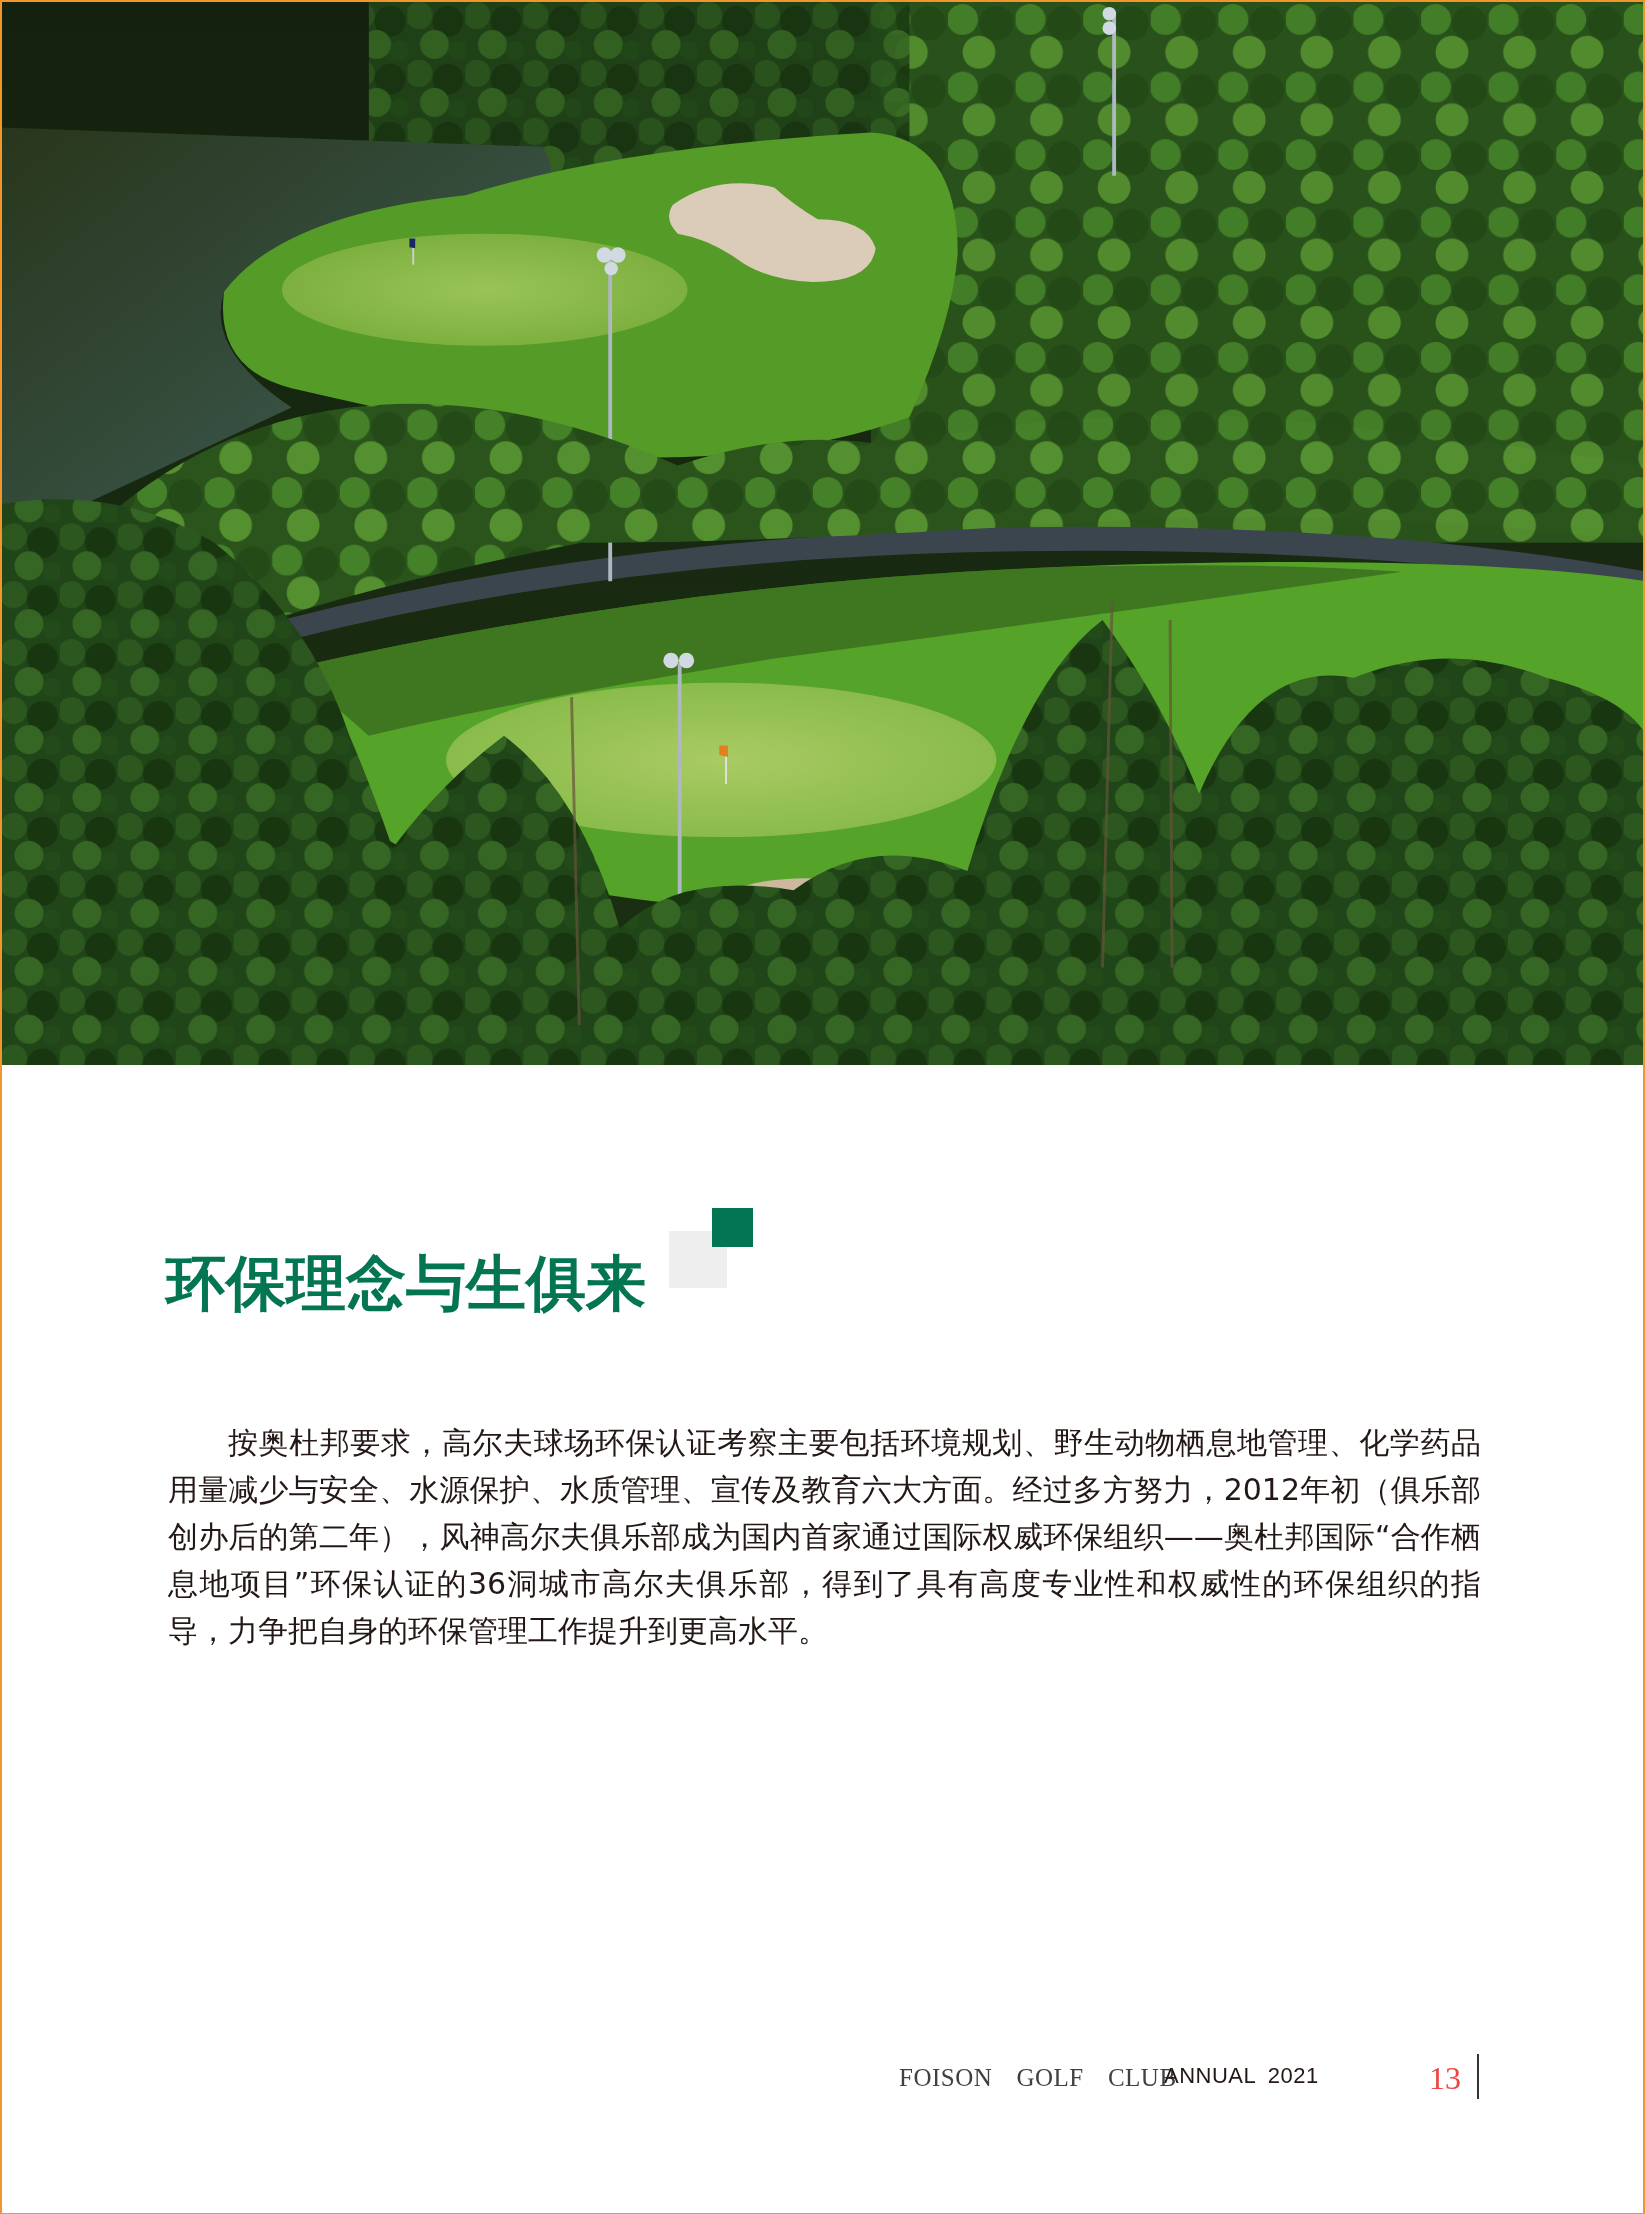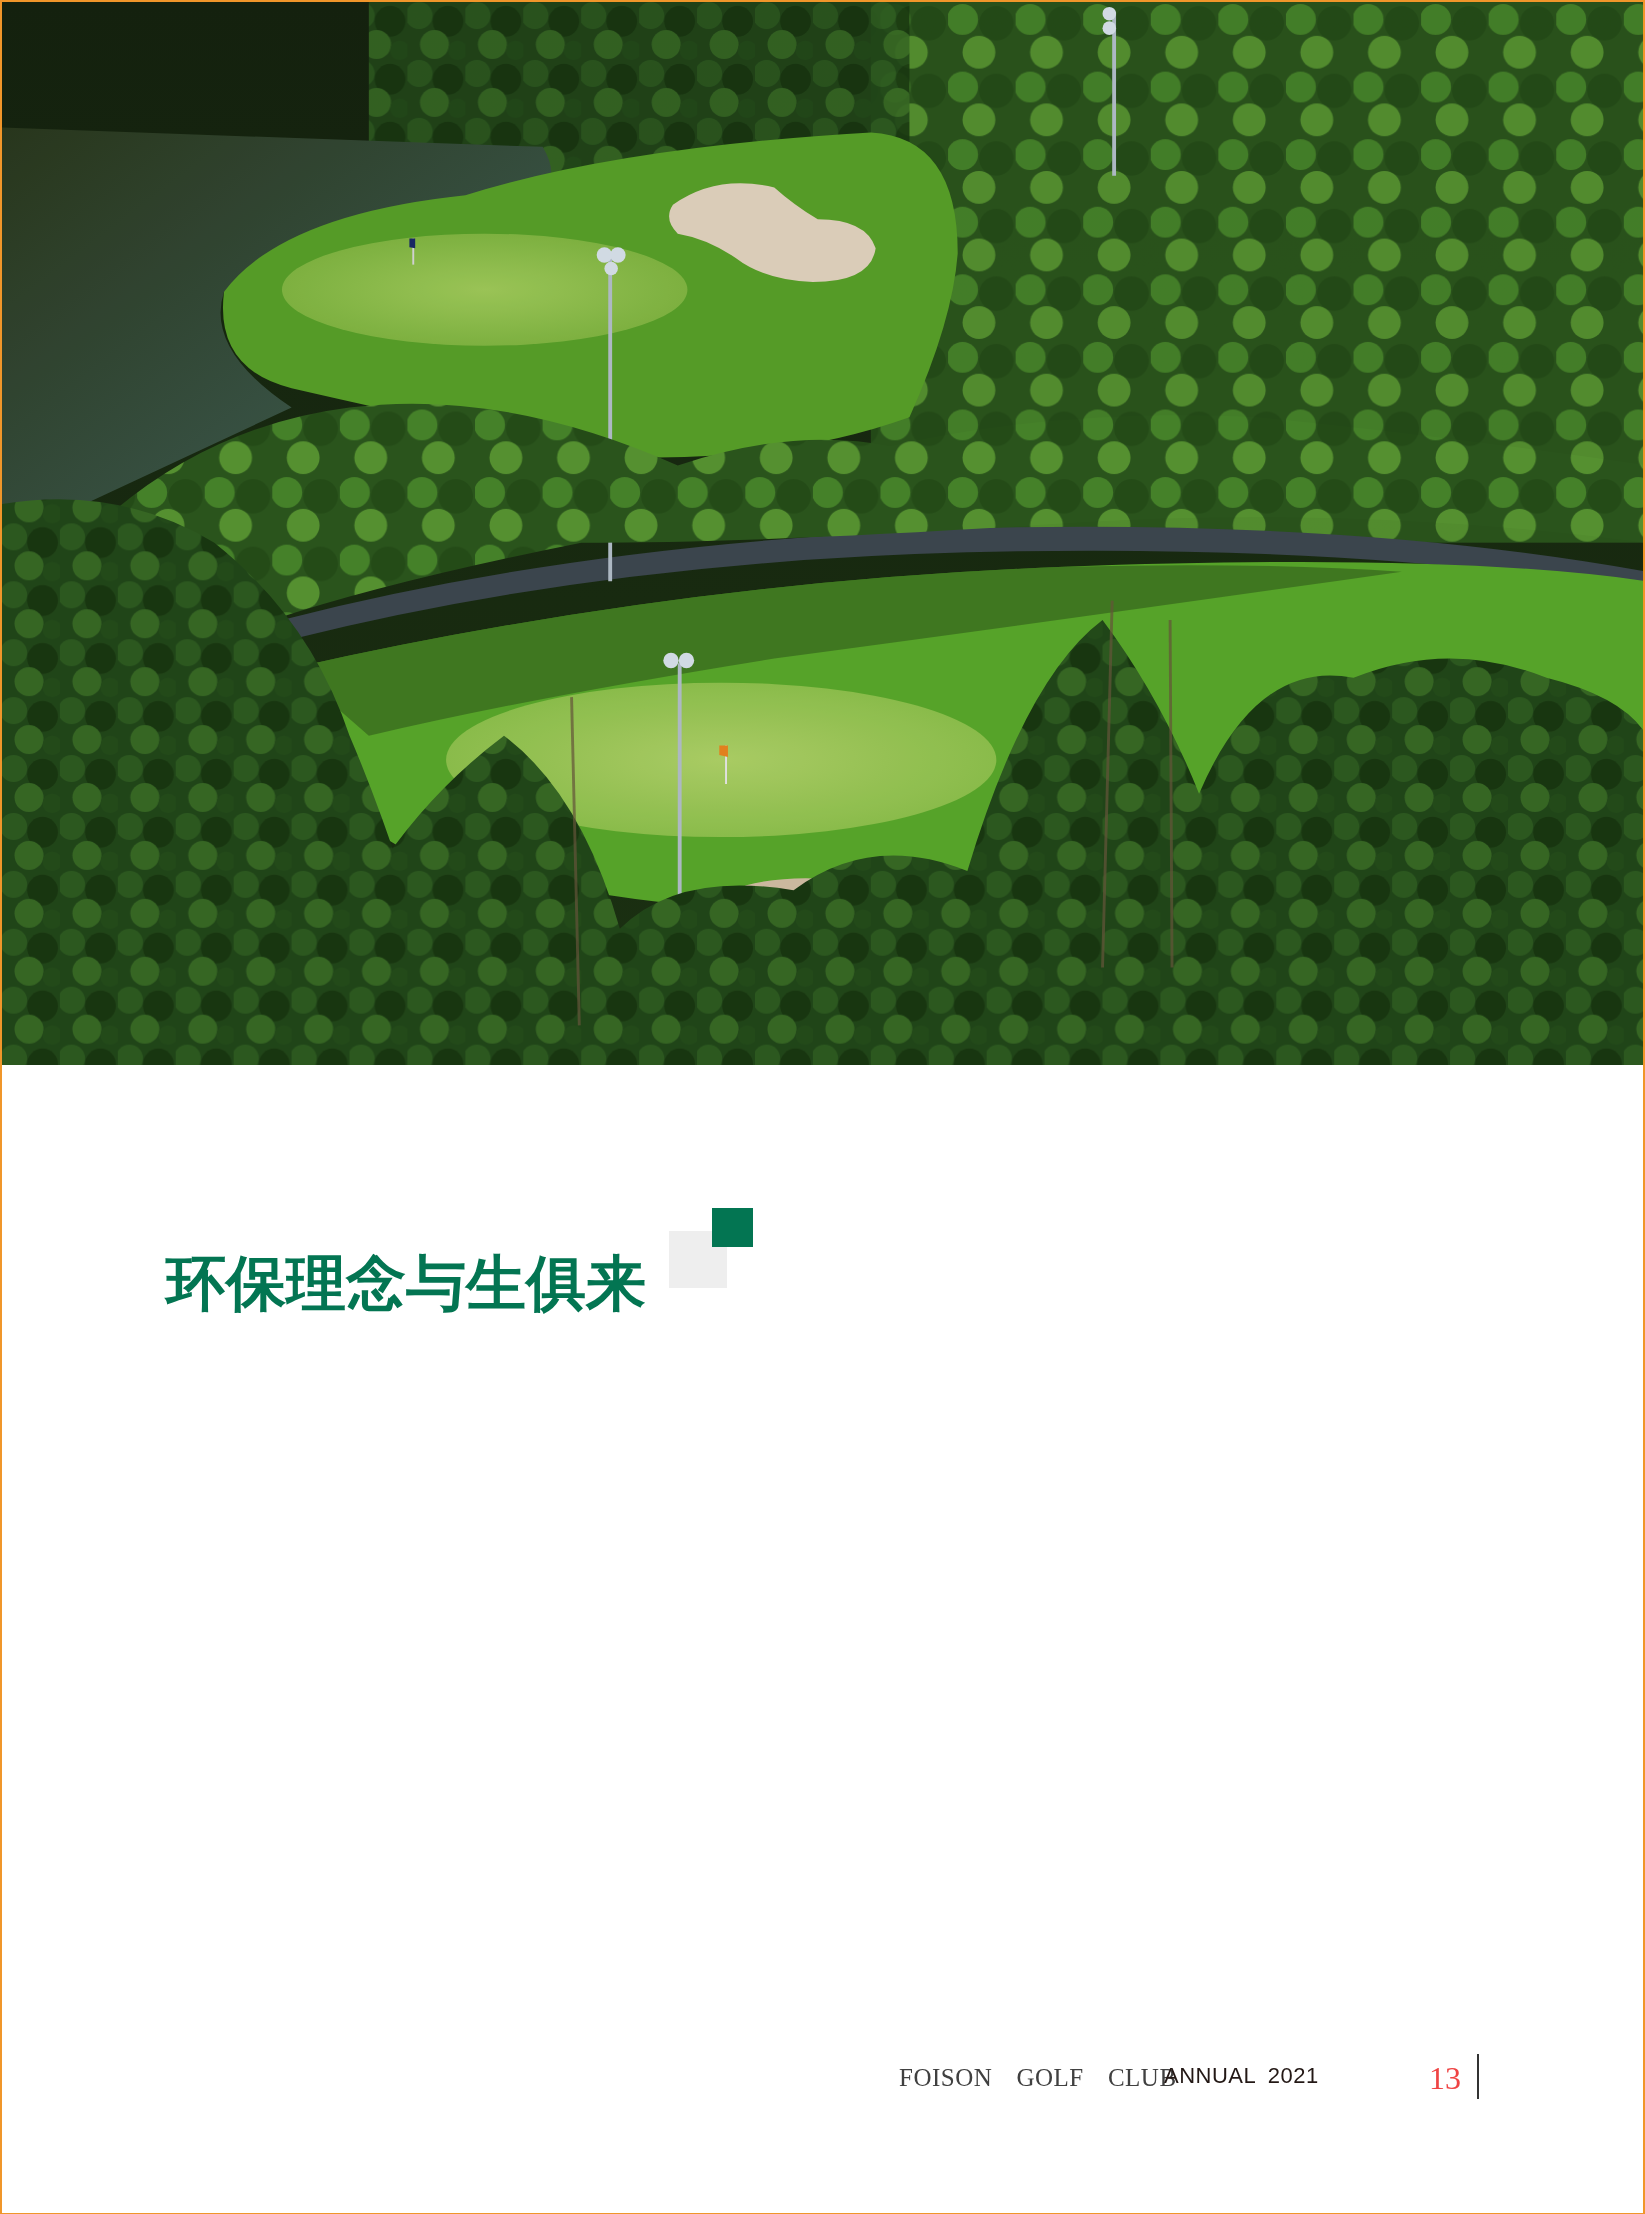--- a/index.html
+++ b/index.html
@@ -142,20 +142,21 @@
     </svg>
   </div>
 
   <div class="title-wrap">
     <div class="deco-grey"></div>
     <div class="deco-green"></div>
     <h1 class="title">环保理念与生俱来</h1>
   </div>
 
   <div class="body-text">
+    <p>按奥杜邦要求，高尔夫球场环保认证考察主要包括环境规划、野生动物栖息地管理、化学药品用量减少与安全、水源保护、水质管理、宣传及教育六大方面。经过多方努力，2012年初（俱乐部创办后的第二年），风神高尔夫俱乐部成为国内首家通过国际权威环保组织——奥杜邦国际“合作栖息地项目”环保认证的36洞城市高尔夫俱乐部，得到了具有高度专业性和权威性的环保组织的指导，力争把自身的环保管理工作提升到更高水平。</p>
   </div>
 
   <div class="footer">
     <span class="footer-club">FOISON GOLF CLUB</span>
     <span class="footer-annual">ANNUAL 2021</span>
     <span class="page-num">13</span>
     <div class="page-rule"></div>
   </div>
 
 </div>

